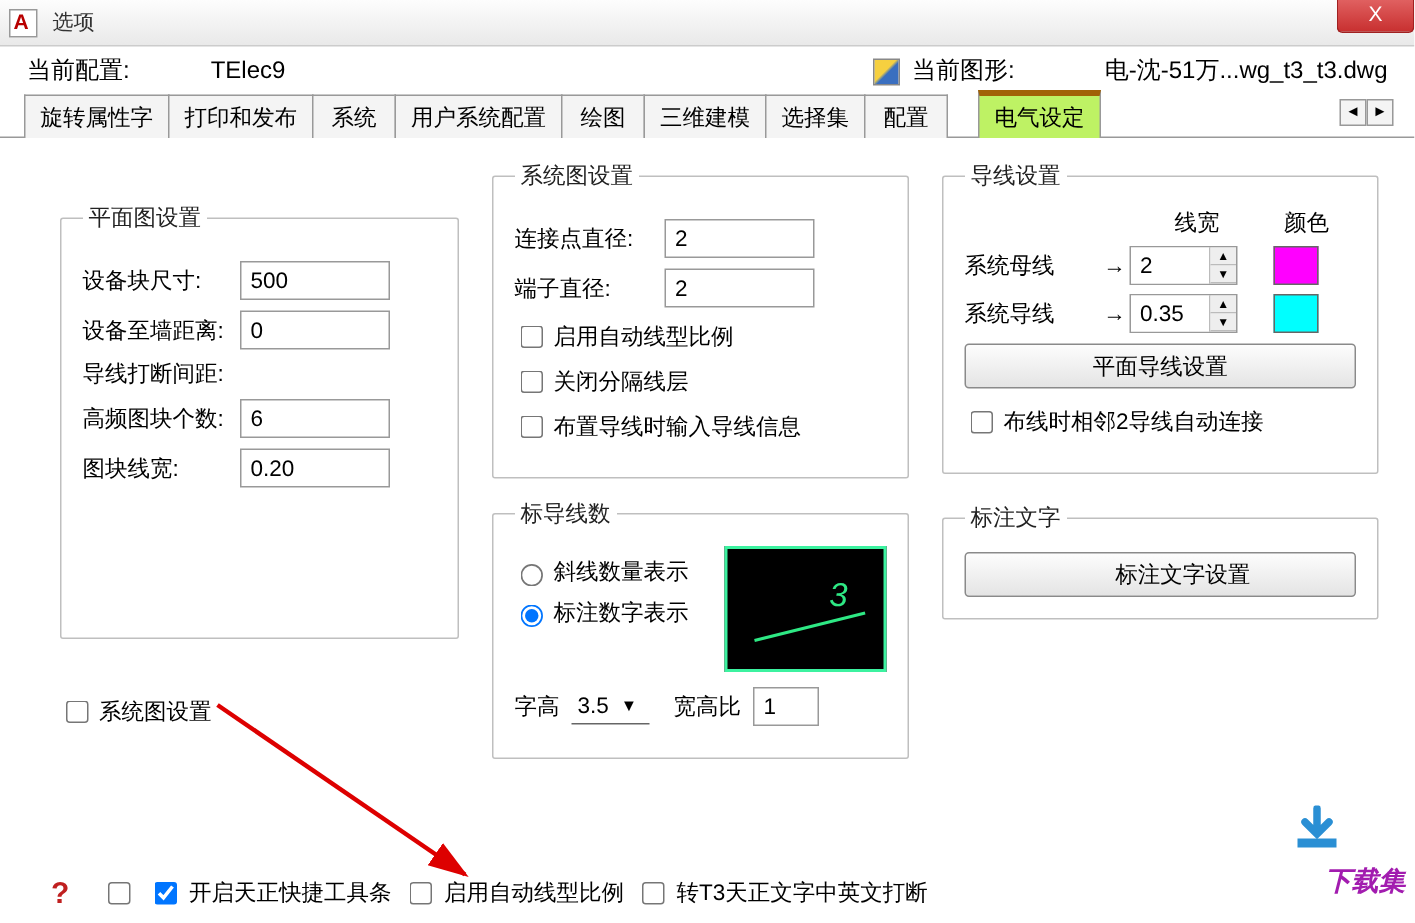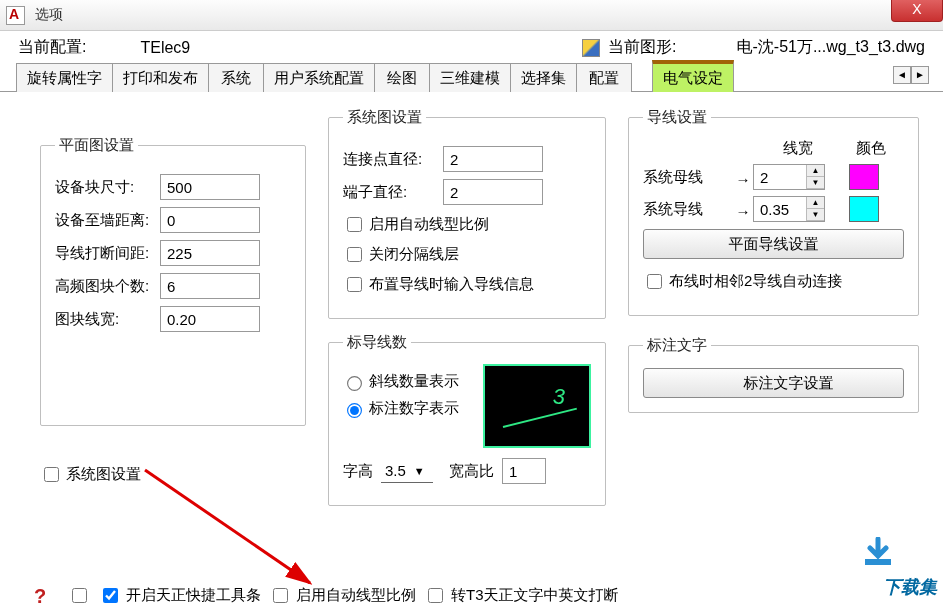--- a/index.html
+++ b/index.html
@@ -59,21 +59,21 @@
 .bottomrow{position:absolute; left:34px; right:14px; bottom:10px; display:flex; align-items:center; font-size:15px; gap:4px;}
 .bottomrow input[type=checkbox]{width:15px;height:15px;margin:0 4px 0 8px;}
 .help{width:20px;height:20px;color:#c02020;font-weight:bold;font-size:20px; cursor:pointer; margin-right:6px;}
 
 .selectish{display:inline-flex; align-items:center; border-bottom:1px solid #666; padding:0 4px; height:24px; font-size:15px; cursor:pointer; min-width:52px;}
 .selectish .caret{margin-left:8px; font-size:11px;}
 
 .redarrow{position:absolute; left:140px; top:465px; color:#d00; font-size:14px; pointer-events:none;}
 .dl-icon{position:absolute; right:48px; bottom:48px; width:34px; height:30px; pointer-events:none;}
 .dl-icon svg{width:34px;height:30px;}
-.dl-text{position:absolute; right:6px; bottom:16px; font-size:18px; color:#0369a1; font-style:italic; font-weight:bold; pointer-events:none;}
+.dl-text{position:absolute; right:6px; bottom:16px; font-size:18px; color:#a21caf; font-style:italic; font-weight:bold; pointer-events:none;}
 </style>
 </head>
 <body>
 
 <div class="titlebar">
   <div class="titlebar-icon"></div>
   <div class="titlebar-title">选项</div>
   <div class="close-btn">X</div>
 </div>
 
@@ -109,21 +109,20 @@
       <div class="row">
           <span class="rlab">设备块尺寸:</span>
           <input class="textin" value="500" style="">
         </div>
       <div class="row">
           <span class="rlab">设备至墙距离:</span>
           <input class="textin" value="0" style="">
         </div>
       <div class="row">
           <span class="rlab">导线打断间距:</span>
-          <input class="textin" value="225" style="">
         </div>
       <div class="row">
           <span class="rlab">高频图块个数:</span>
           <input class="textin" value="6" style="">
         </div>
       <div class="row">
           <span class="rlab">图块线宽:</span>
           <input class="textin" value="0.20" style="">
         </div>
     </fieldset>

